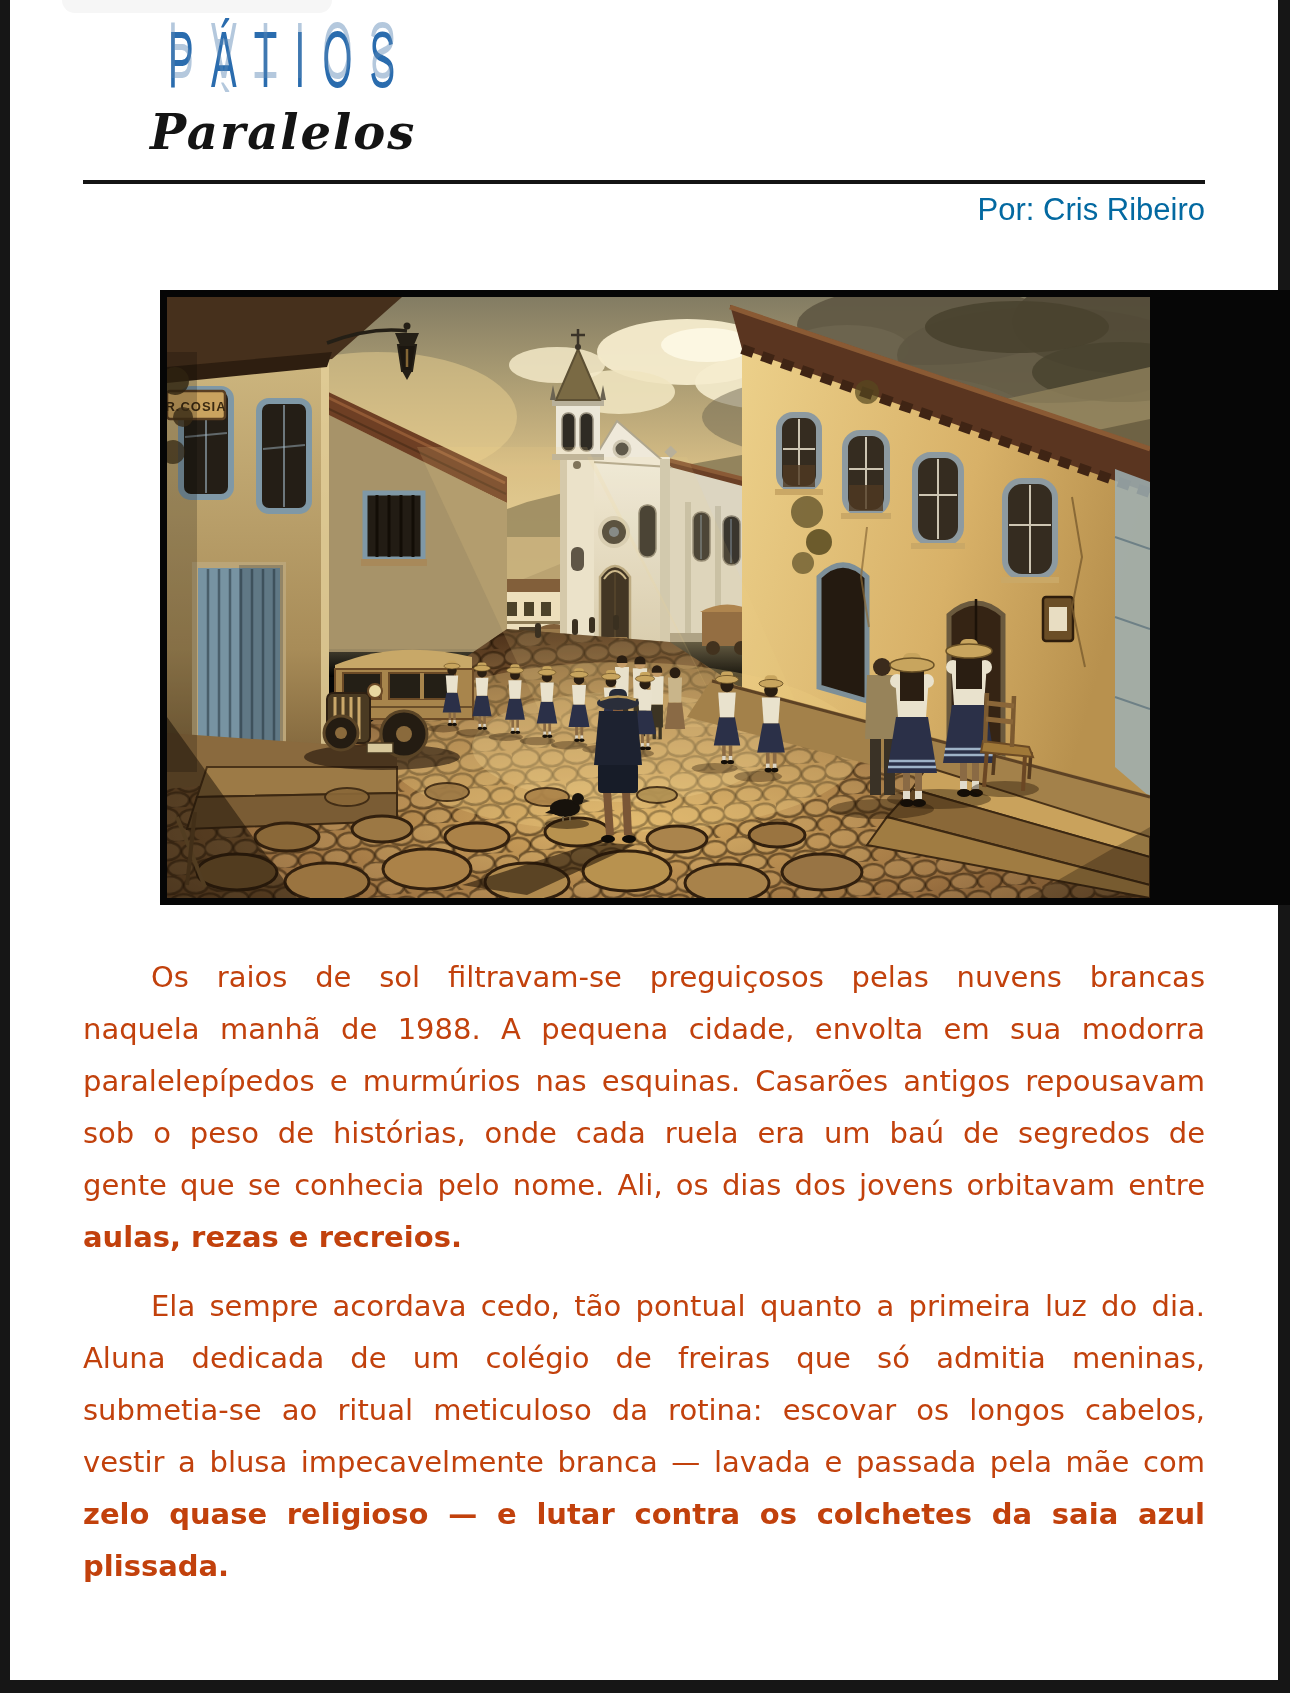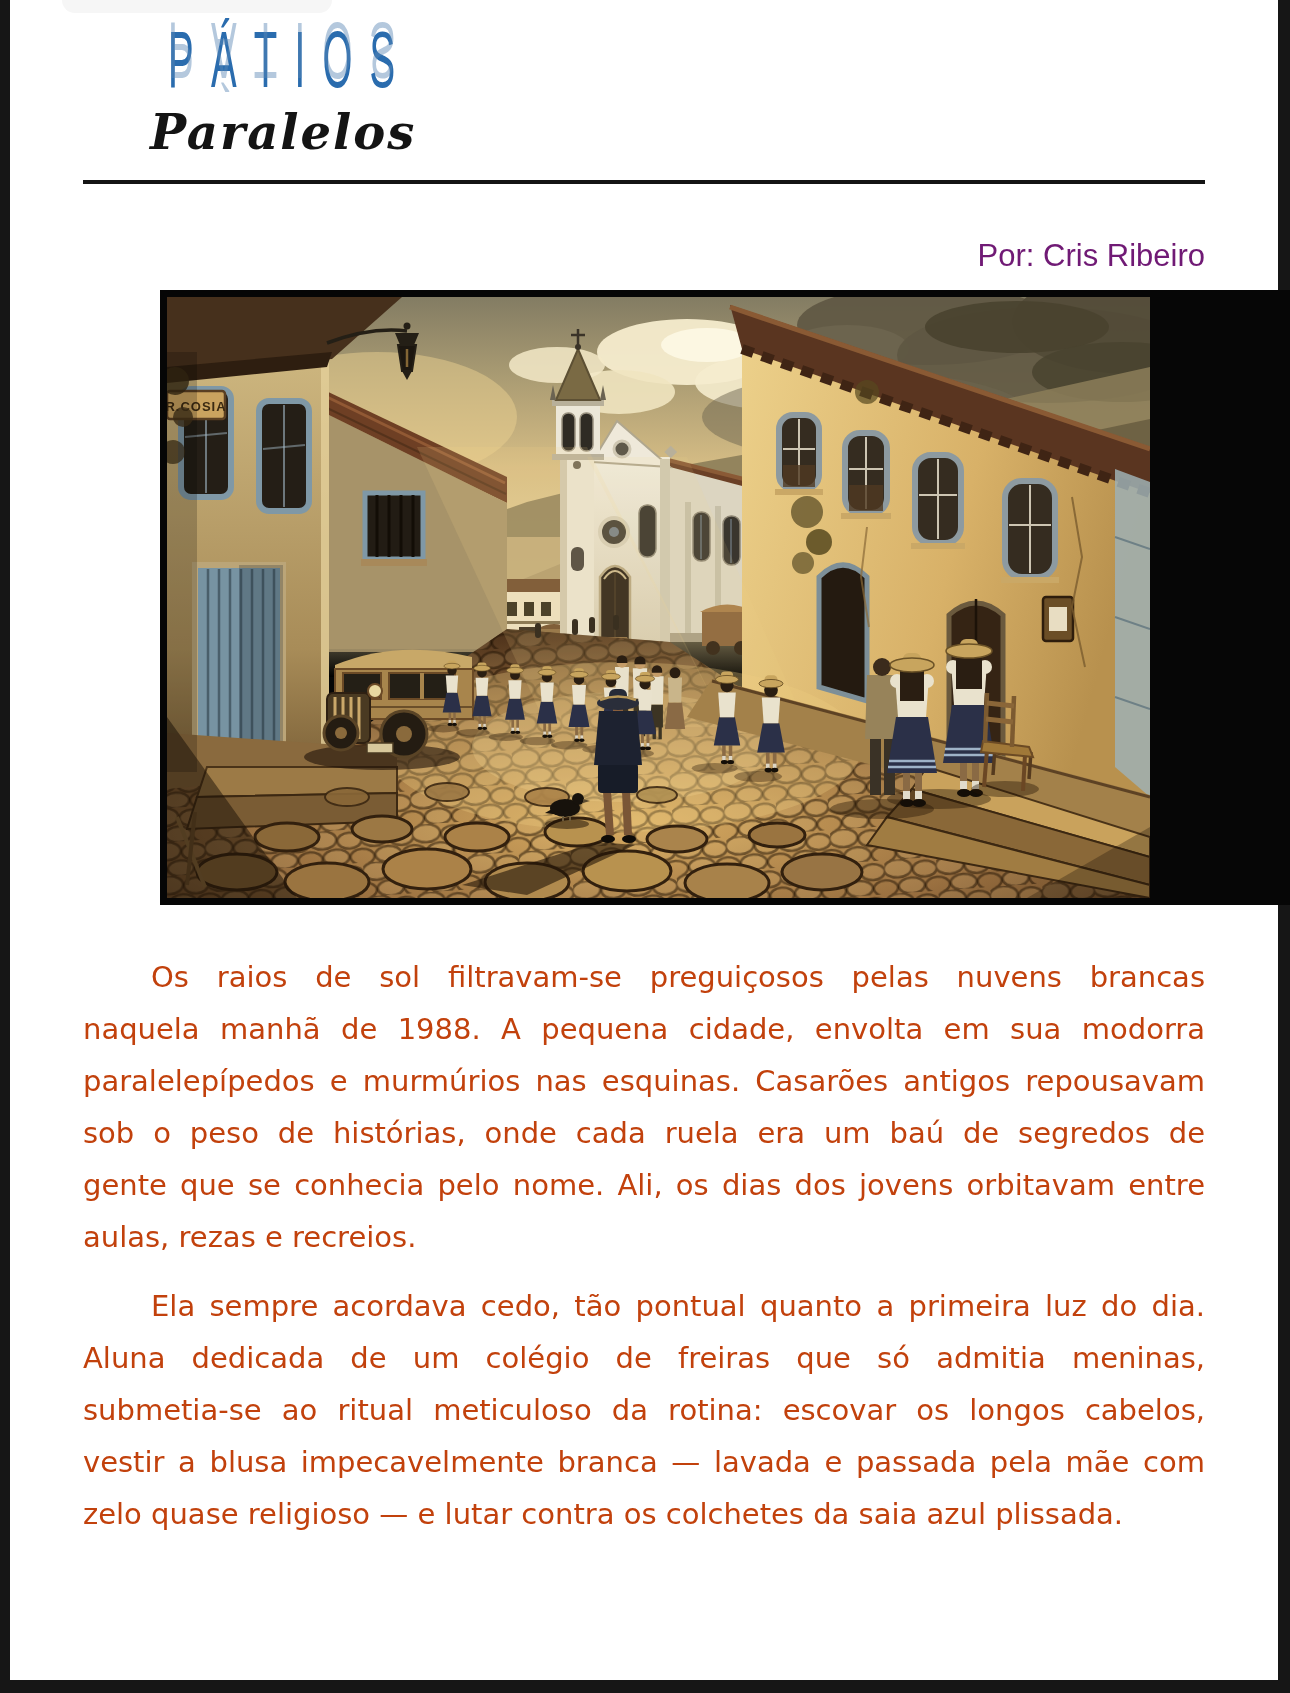--- a/index.html
+++ b/index.html
@@ -17,33 +17,33 @@
           font-family:"Liberation Sans", sans-serif; font-size:80px; letter-spacing:0.45em;
           color:#5a87b5; white-space:nowrap; opacity:0.45;
           transform:scaleX(0.48) scaleY(-1); transform-origin:left top; }
   .logo-fade { position:absolute; left:140px; top:96px; width:300px; height:70px;
           background:linear-gradient(to bottom, rgba(255,255,255,0.35) 0%, #ffffff 62%); }
   .subtitle { position:absolute; left:140px; top:104px;
           font-family:"DejaVu Serif", serif; font-style:italic; font-weight:bold;
           font-size:48px; color:#141414; letter-spacing:2px;text-align:right; }
   .rule { position:absolute; left:73px; top:180px; width:1122px; height:4px; background:#141414; }
   .byline { position:absolute; right:73px; top:192px;
-          font-family:"Liberation Sans", sans-serif; font-size:31px; color:#701a75;margin-top:46px; }
+          font-family:"Liberation Sans", sans-serif; font-size:31px; color:#0369a1; }
 
   
   .figure { position:absolute; left:150px; top:290px; width:1154px; height:615px;
             background:#060606; padding:7px; }
   .figure svg { display:block; width:983px; height:601px; }
 
   
   .article { position:absolute; left:73px; top:951px; width:1122px; color:#c2410c; }
   .line { font-family:"DejaVu Sans", sans-serif; font-size:29px; line-height:52px;
           height:52px; text-align:justify; text-align-last:justify; white-space:normal; }
   .line.p-first { text-indent:68px; }
-  .line.p-last  { text-align-last:left; }
+  .line.p-last  { text-align-last:left;font-weight:bold; }
   .p2 { margin-top:17px; }
 </style>
 </head>
 <body>
 
 <div class="stage">
   <div class="paper">
 
     <div class="top-tab"></div>
 

